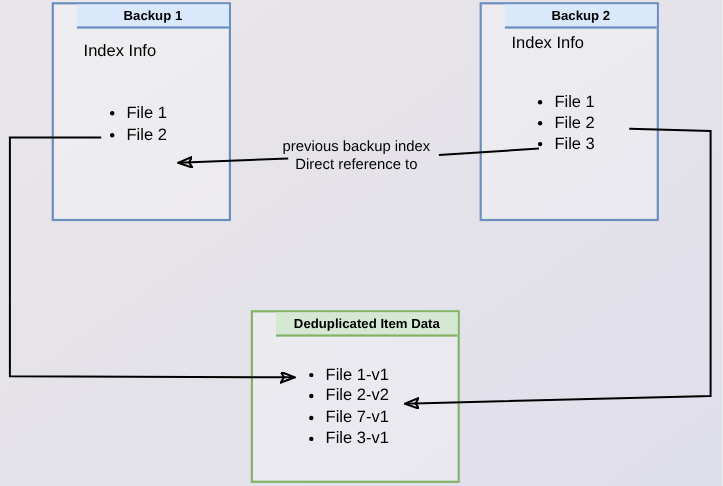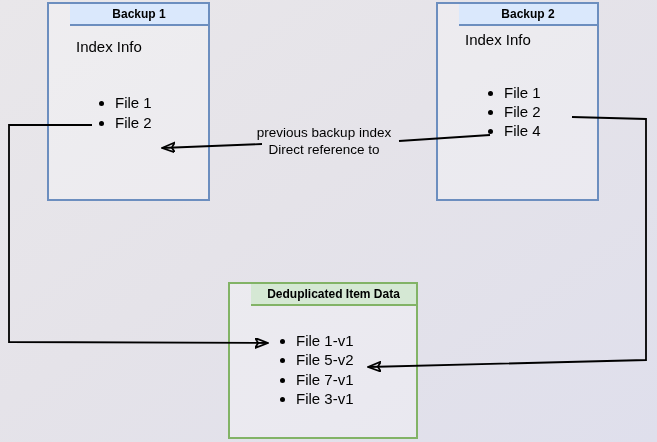--- a/index.html
+++ b/index.html
@@ -111,29 +111,29 @@
     <li>File 2</li>
   </ul>
 </div>
 
 <div class="box blue" id="backup2-box">
   <div class="box-header">Backup 2</div>
   <div class="index-label">Index Info</div>
   <ul class="files">
     <li>File 1</li>
     <li>File 2</li>
-    <li>File 4</li>
+    <li>File 3</li>
   </ul>
 </div>
 
 <div class="box green" id="dedup-box">
   <div class="box-header">Deduplicated Item Data</div>
   <ul class="files">
     <li>File 1-v1</li>
-    <li>File 5-v2</li>
+    <li>File 2-v2</li>
     <li>File 7-v1</li>
     <li>File 3-v1</li>
   </ul>
 </div>
 
 <div class="edge-annotation">
   <div>previous backup index</div>
   <div>Direct reference to</div>
 </div>
 

